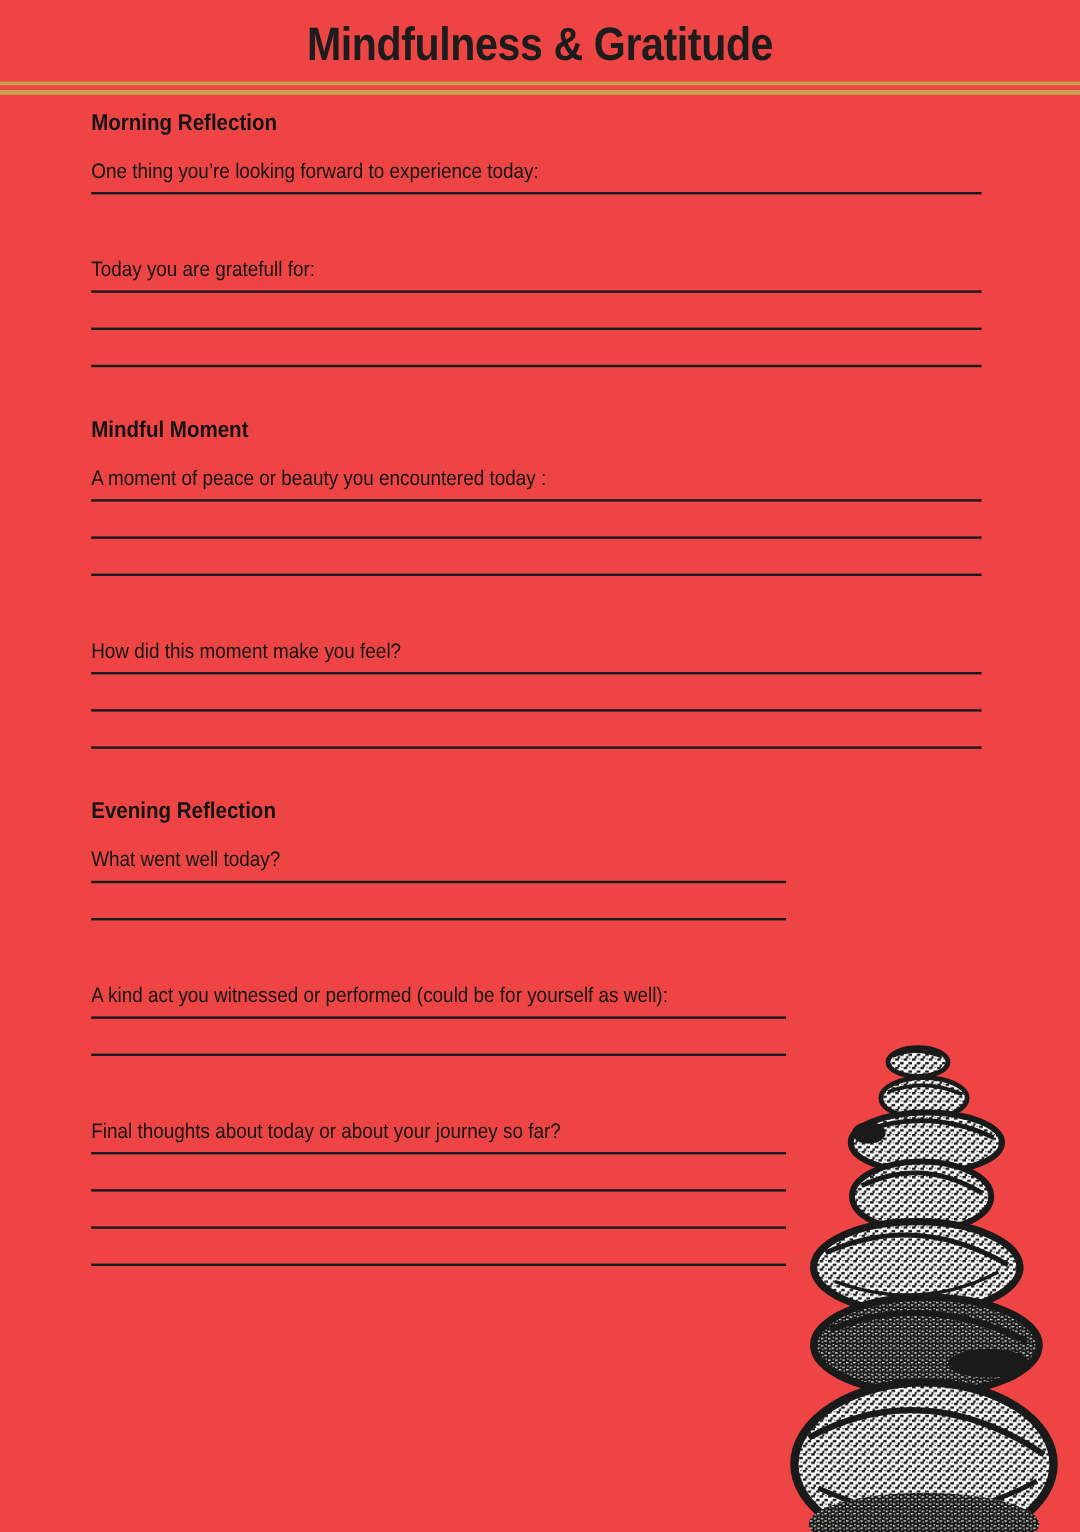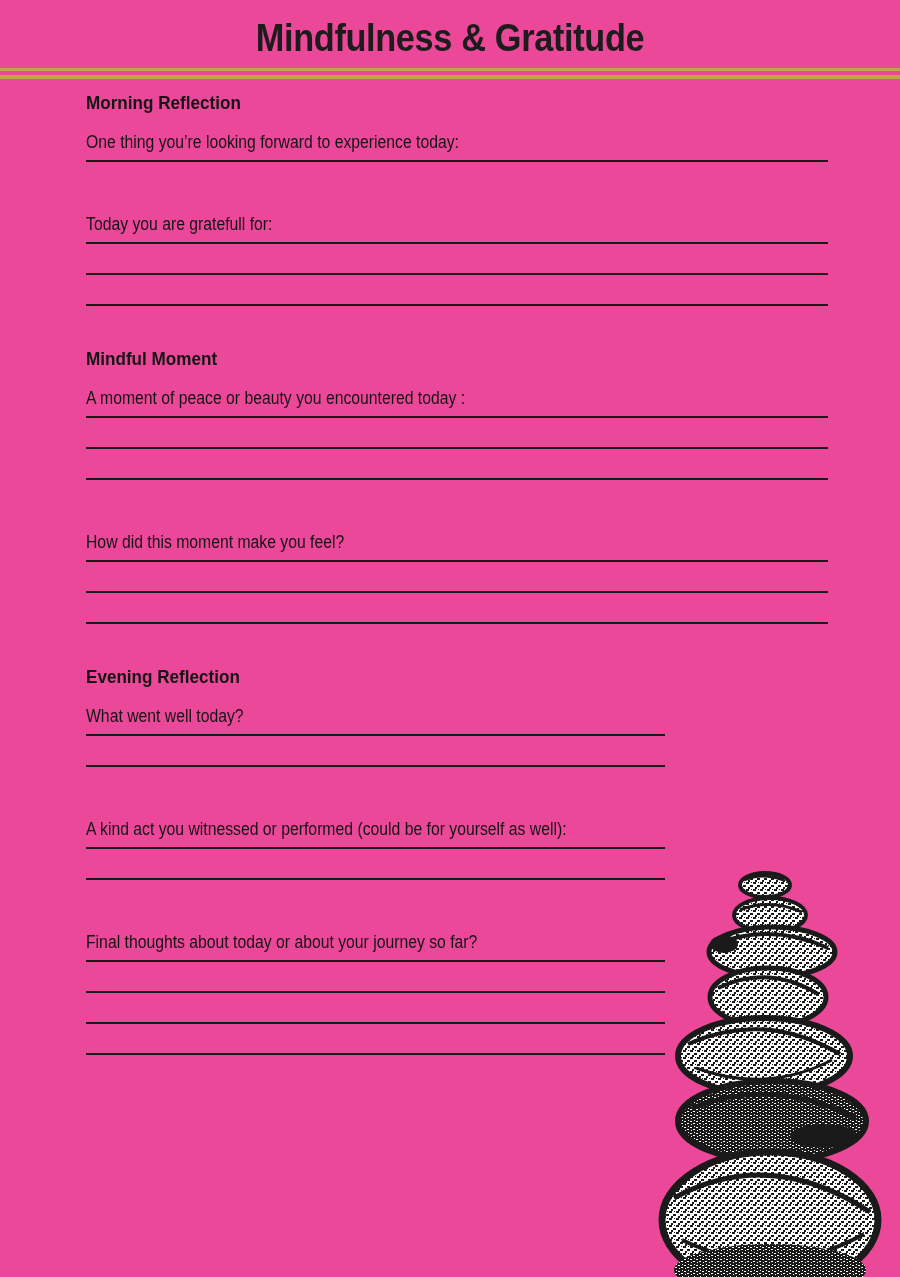--- a/index.html
+++ b/index.html
@@ -7,21 +7,21 @@
     padding: 0;
     background: #ffffff;
   }
   body {
     font-family: "Liberation Sans", sans-serif;
   }
   .page {
     position: relative;
     width: 900px;
     height: 1277px;
-    background: #ec4899;
+    background: #ef4444;
     overflow: hidden;
   }
 
   
   .title {
     position: absolute;
     left: 0;
     top: 16px;
     width: 900px;
     text-align: center;
@@ -47,21 +47,21 @@
     left: 0;
     width: 900px;
     background: #c6a24c;
   }
   .gold-rule .bar-top { top: 0px; height: 3px; }
   .gold-rule .bar-bottom { top: 7px; height: 4px; }
 
   
   .content {
     position: absolute;
-    left: 86px;
+    left: 76px;
     top: 92px;
     width: 760px;
   }
 
   .section-heading {
     font-size: 19px;
     font-weight: bold;
     color: #141414;
     transform: scaleX(0.9);
     transform-origin: left center;

